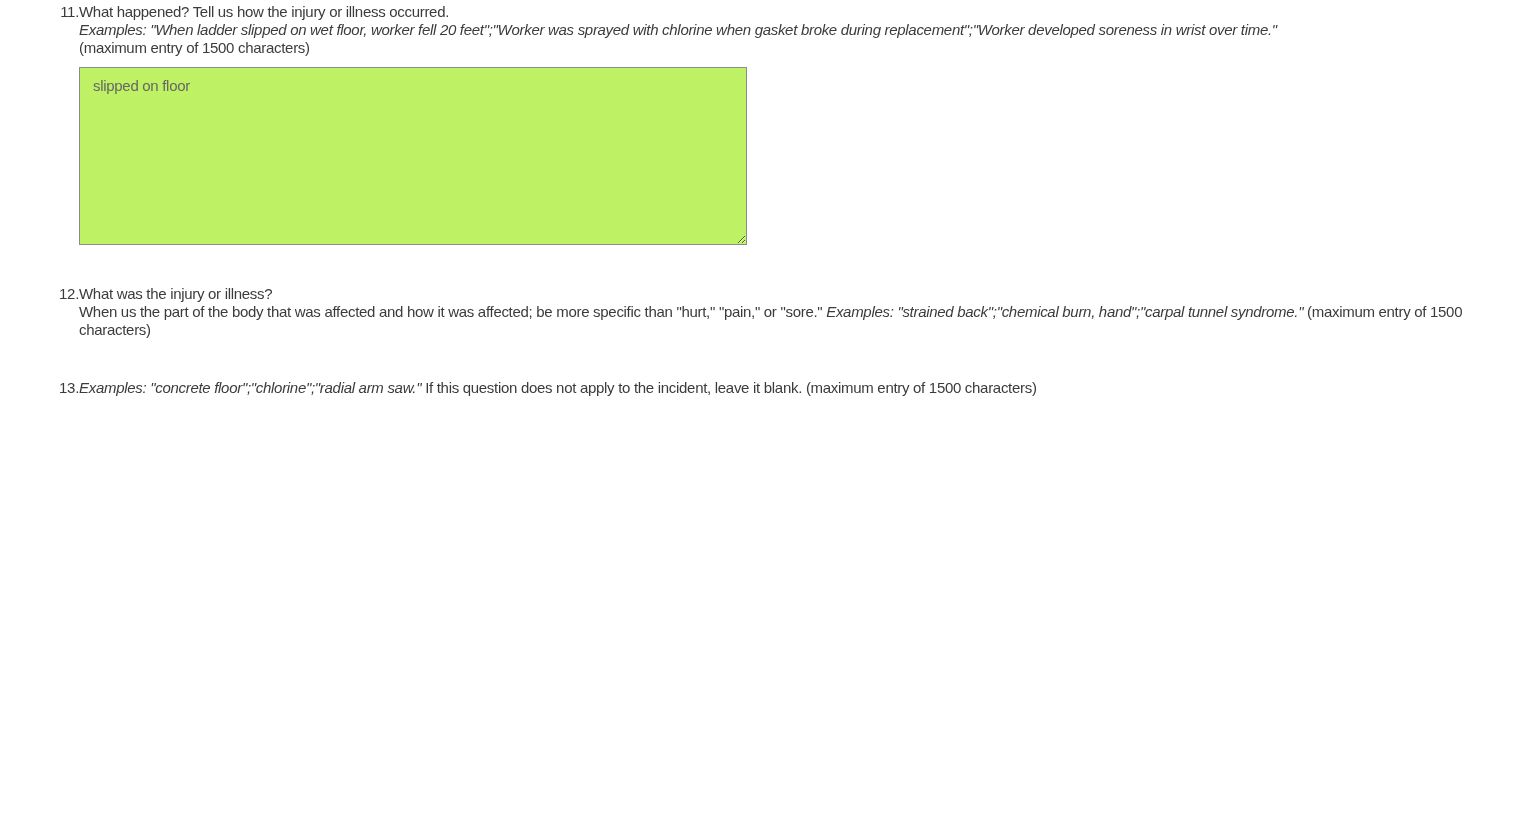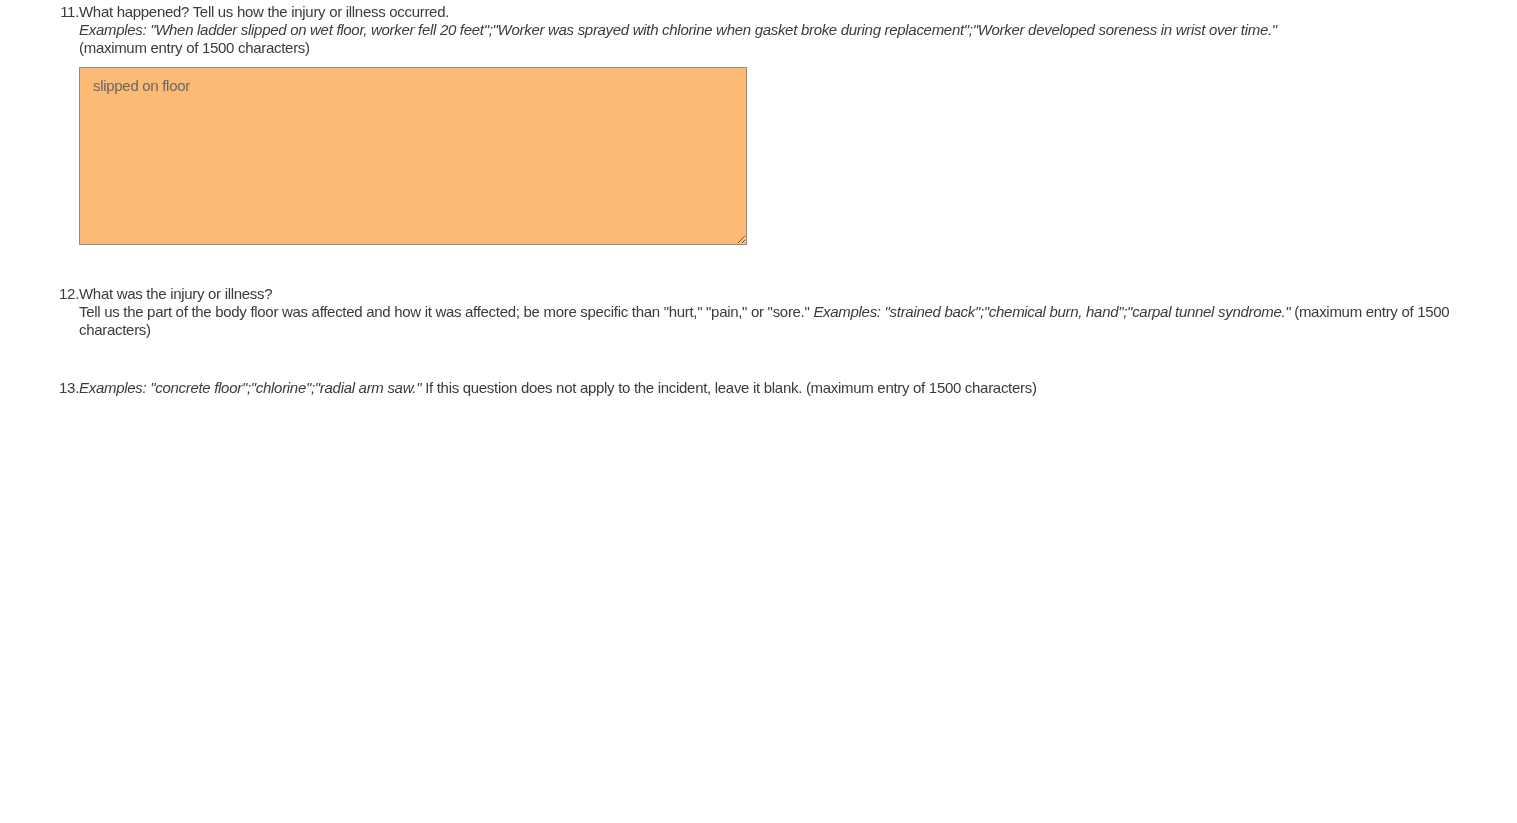--- a/index.html
+++ b/index.html
@@ -36,21 +36,21 @@
     display: block;
   }
   .seg.italic { font-style: italic; }
   .seg.block { display: block; }
   textarea.answer-box {
     display: block;
     margin-top: 10px;
     width: 668px;
     height: 178px;
     border: 1px solid #8c8c8c;
-    background: #fdba74;
+    background: #bef264;
     resize: both;
     overflow: auto;
     padding: 9px 13px;
     font-family: "Liberation Sans", "DejaVu Sans", sans-serif;
     font-size: 15px;
     line-height: 18px;
     letter-spacing: -0.3px;
     color: #666666;
     outline: none;
     border-radius: 0;
@@ -68,21 +68,21 @@
         <span class="seg block">(maximum entry of 1500 characters)</span>
       </div>
     <textarea class="answer-box" spellcheck="false" style="">slipped on floor</textarea>
   </div>
 </div>
 
 <div class="question">
   <span class="q-num">12.</span>
   <div class="q-body">
     <span class="q-title">What was the injury or illness?</span>
-    <div class="q-desc"><span class="seg">Tell us the part of the body floor was affected and how it was affected; be more specific than "hurt," "pain," or "sore." </span><span class="seg italic">Examples: "strained back";"chemical burn, hand";"carpal tunnel syndrome." </span><span class="seg">(maximum entry of 1500 characters)</span></div>
+    <div class="q-desc"><span class="seg">When us the part of the body that was affected and how it was affected; be more specific than "hurt," "pain," or "sore." </span><span class="seg italic">Examples: "strained back";"chemical burn, hand";"carpal tunnel syndrome." </span><span class="seg">(maximum entry of 1500 characters)</span></div>
   </div>
 </div>
 
 <div class="question">
   <span class="q-num">13.</span>
   <div class="q-body">
     <div class="q-desc"><span class="seg italic">Examples: "concrete floor";"chlorine";"radial arm saw." </span><span class="seg">If this question does not apply to the incident, leave it blank. (maximum entry of 1500 characters)</span></div>
   </div>
 </div>
 

